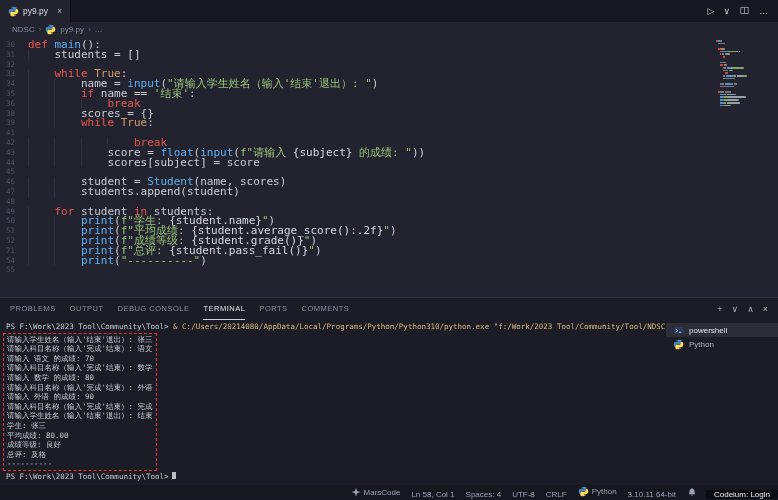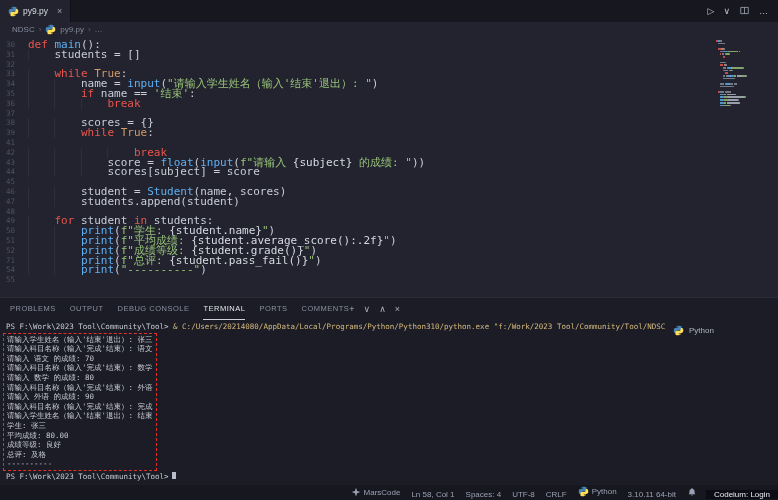--- a/index.html
+++ b/index.html
@@ -30,21 +30,21 @@
   .tok-str { color:#98c379; }
   .tok-const { color:#d19a66; }
   .tok-cls { color:#5fb0f2; }
   .tok-interp { color:#d6dae2; }
   .minimap { position:absolute; top:3px; right:4px; width:58px; bottom:0; overflow:hidden; }
   .mm-row { display:flex; height:1.7px; margin-bottom:1px; }
   .mm-row span { display:block; height:100%; opacity:.8; }
 
   
   .panel { height:188px; flex:none; background:#1b1c25; border-top:1px solid #2c2e3c; display:flex; flex-direction:column; }
-  .panel-header { height:22px; flex:none; display:flex; align-items:center; padding:0 10px; }
+  .panel-header { height:22px; flex:none; display:flex; align-items:center; justify-content:space-between; padding:0 10px; }
   .panel-tabs { display:flex; gap:14px; height:100%; align-items:stretch; }
   .panel-tab { font-size:7.5px; letter-spacing:.5px; color:#8a8fa0; display:flex; align-items:center; border-bottom:1px solid transparent; cursor:pointer; }
   .panel-tab.active { color:#e4e6ee; border-bottom-color:#cfd2da; }
   .panel-actions { display:flex; gap:9px; color:#a7acbc; font-size:9px; align-items:center; }
   .panel-body { flex:1; display:flex; overflow:hidden; }
   .terminal { flex:1; padding:2px 0 0 6px; font-family:"DejaVu Sans Mono", monospace; overflow:hidden; }
   .tline { white-space:pre; line-height:9.6px; font-size:7.5px; color:#c6cad4; overflow:hidden; }
   .cmd { color:#d7ba7d; }
   .annotation { width:fit-content; border:1px dashed #e5302a; padding:1px 3px; margin:1px 0 1px -3px; }
   .cursor { display:inline-block; width:4px; height:7px; background:#b9bdc9; margin-left:3px; }
@@ -100,21 +100,20 @@
 
   <div class="editor">
     <div id="code-lines">
         <div class="code-row"><span class="ln">30</span><span class="code-text"><span class="tok-kw">def </span><span class="tok-fn">main</span><span>():</span></span></div>
         <div class="code-row"><span class="ln">31</span><span class="code-text"><span class="ig"></span><span>students = []</span></span></div>
         <div class="code-row"><span class="ln">32</span><span class="code-text"></span></div>
         <div class="code-row"><span class="ln">33</span><span class="code-text"><span class="ig"></span><span class="tok-kw">while </span><span class="tok-const">True</span><span>:</span></span></div>
         <div class="code-row"><span class="ln">34</span><span class="code-text"><span class="ig"></span><span class="ig"></span><span>name = </span><span class="tok-fn">input</span><span>(</span><span class="tok-str">"请输入学生姓名（输入'结束'退出）: "</span><span>)</span></span></div>
         <div class="code-row"><span class="ln">35</span><span class="code-text"><span class="ig"></span><span class="ig"></span><span class="tok-kw">if </span><span>name == </span><span class="tok-str">'结束'</span><span>:</span></span></div>
         <div class="code-row"><span class="ln">36</span><span class="code-text"><span class="ig"></span><span class="ig"></span><span class="ig"></span><span class="tok-kw">break</span></span></div>
-        <div class="code-row"><span class="ln">37</span><span class="code-text"></span></div>
         <div class="code-row"><span class="ln">38</span><span class="code-text"><span class="ig"></span><span class="ig"></span><span>scores = {}</span></span></div>
         <div class="code-row"><span class="ln">39</span><span class="code-text"><span class="ig"></span><span class="ig"></span><span class="tok-kw">while </span><span class="tok-const">True</span><span>:</span></span></div>
         <div class="code-row"><span class="ln">41</span></div>
         <div class="code-row"><span class="ln">42</span><span class="code-text"><span class="ig"></span><span class="ig"></span><span class="ig"></span><span class="ig"></span><span class="tok-kw">break</span></span></div>
         <div class="code-row"><span class="ln">43</span><span class="code-text"><span class="ig"></span><span class="ig"></span><span class="ig"></span><span>score = </span><span class="tok-fn">float</span><span>(</span><span class="tok-fn">input</span><span>(</span><span class="tok-str">f"请输入 </span><span class="tok-interp">{subject}</span><span class="tok-str"> 的成绩: "</span><span>))</span></span></div>
         <div class="code-row"><span class="ln">44</span><span class="code-text"><span class="ig"></span><span class="ig"></span><span class="ig"></span><span>scores[subject] = score</span></span></div>
         <div class="code-row"><span class="ln">45</span><span class="code-text"></span></div>
         <div class="code-row"><span class="ln">46</span><span class="code-text"><span class="ig"></span><span class="ig"></span><span>student = </span><span class="tok-cls">Student</span><span>(name, scores)</span></span></div>
         <div class="code-row"><span class="ln">47</span><span class="code-text"><span class="ig"></span><span class="ig"></span><span>students.append(student)</span></span></div>
         <div class="code-row"><span class="ln">48</span><span class="code-text"></span></div>
@@ -358,20 +357,30 @@
             <div class="tline">请输入学生姓名（输入'结束'退出）: 结束</div>
             <div class="tline">学生: 张三</div>
             <div class="tline">平均成绩: 80.00</div>
             <div class="tline">成绩等级: 良好</div>
             <div class="tline">总评: 及格</div>
             <div class="tline">----------</div>
           </div>
         <div class="tline"><span class="prompt">PS F:\Work\2023 Tool\Community\Tool&gt;</span><span class="cursor"></span></div>
       </div>
       <div class="term-sidebar" id="term-sessions">
+          <div class="sess selected">
+            <span class="s-ic">
+              <svg viewBox="0 0 16 16" width="11" height="11">
+                <rect x="1" y="2.5" width="14" height="11" rx="1.5" fill="#2b3a55"></rect>
+                <path d="M4 6l3 2.2L4 10.4" stroke="#cdd3e0" stroke-width="1.2" fill="none"></path>
+                <path d="M8.5 10.5h3.5" stroke="#cdd3e0" stroke-width="1.2"></path>
+              </svg>
+            </span>
+            <span>powershell</span>
+          </div>
           <div class="sess">
             <span class="s-ic">
               <svg viewBox="0 0 16 16" width="11" height="11">
                 <path fill="#4584b6" d="M7.9 1C4.9 1 5 2.4 5 2.4V4h3v.5H3.7S1 4.2 1 7.9s2.4 3.6 2.4 3.6H4.8V9.9S4.7 7.5 7.2 7.5h3s2.3.1 2.3-2.2V2.6S12.9 1 7.9 1zM6.2 2.2a.7.7 0 1 1 0 1.4.7.7 0 0 1 0-1.4z"></path>
                 <path fill="#ffde57" d="M8.1 15c3 0 2.9-1.4 2.9-1.4V12H8v-.5h4.3S15 11.8 15 8.1s-2.4-3.6-2.4-3.6H11.2v1.6s.1 2.4-2.4 2.4h-3S3.5 8.4 3.5 10.7v2.7S3.1 15 8.1 15zm1.7-1.2a.7.7 0 1 1 0-1.4.7.7 0 0 1 0 1.4z"></path>
               </svg>
             </span>
             <span>Python</span>
           </div>
         </div>

